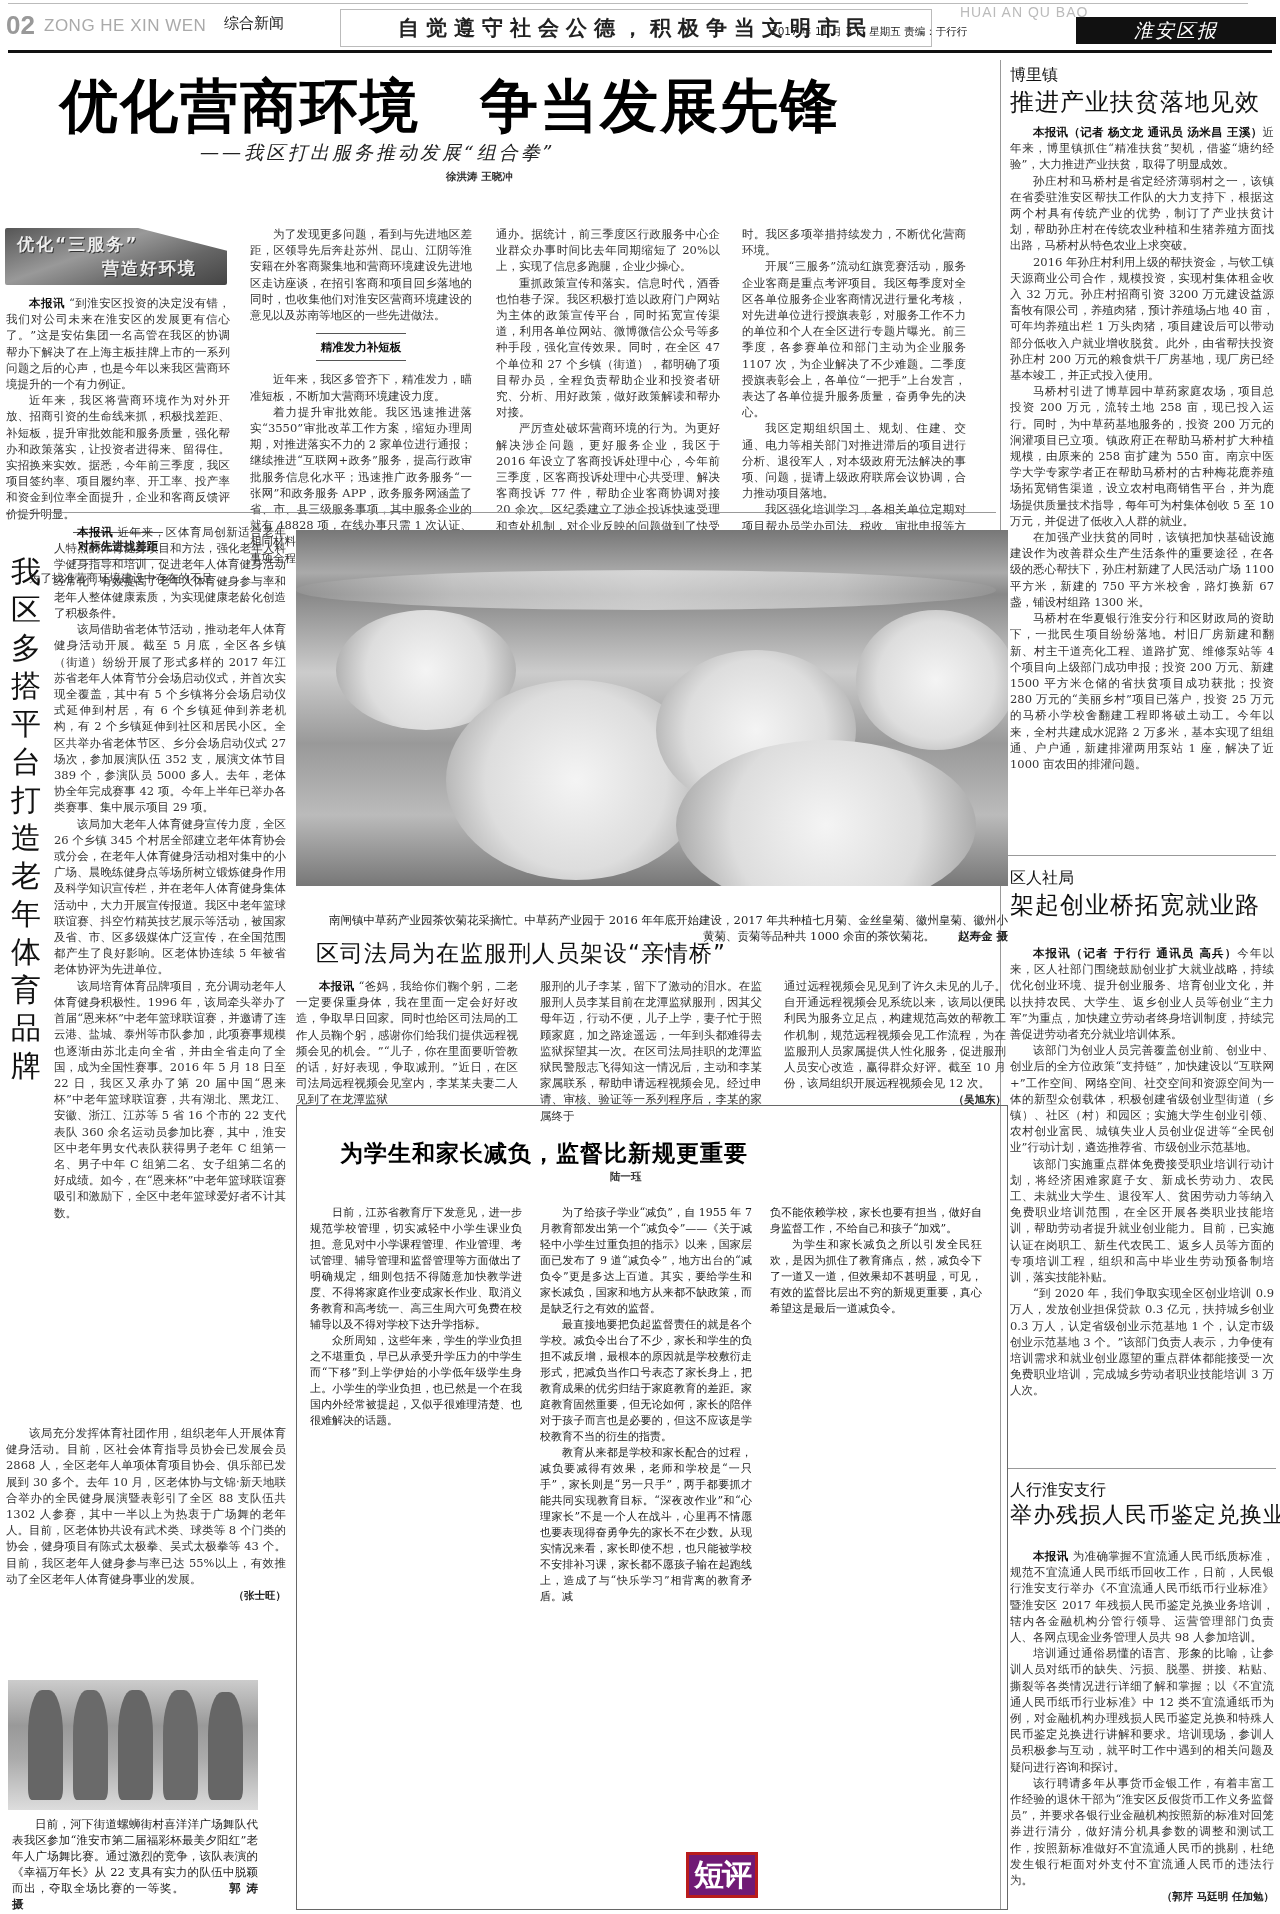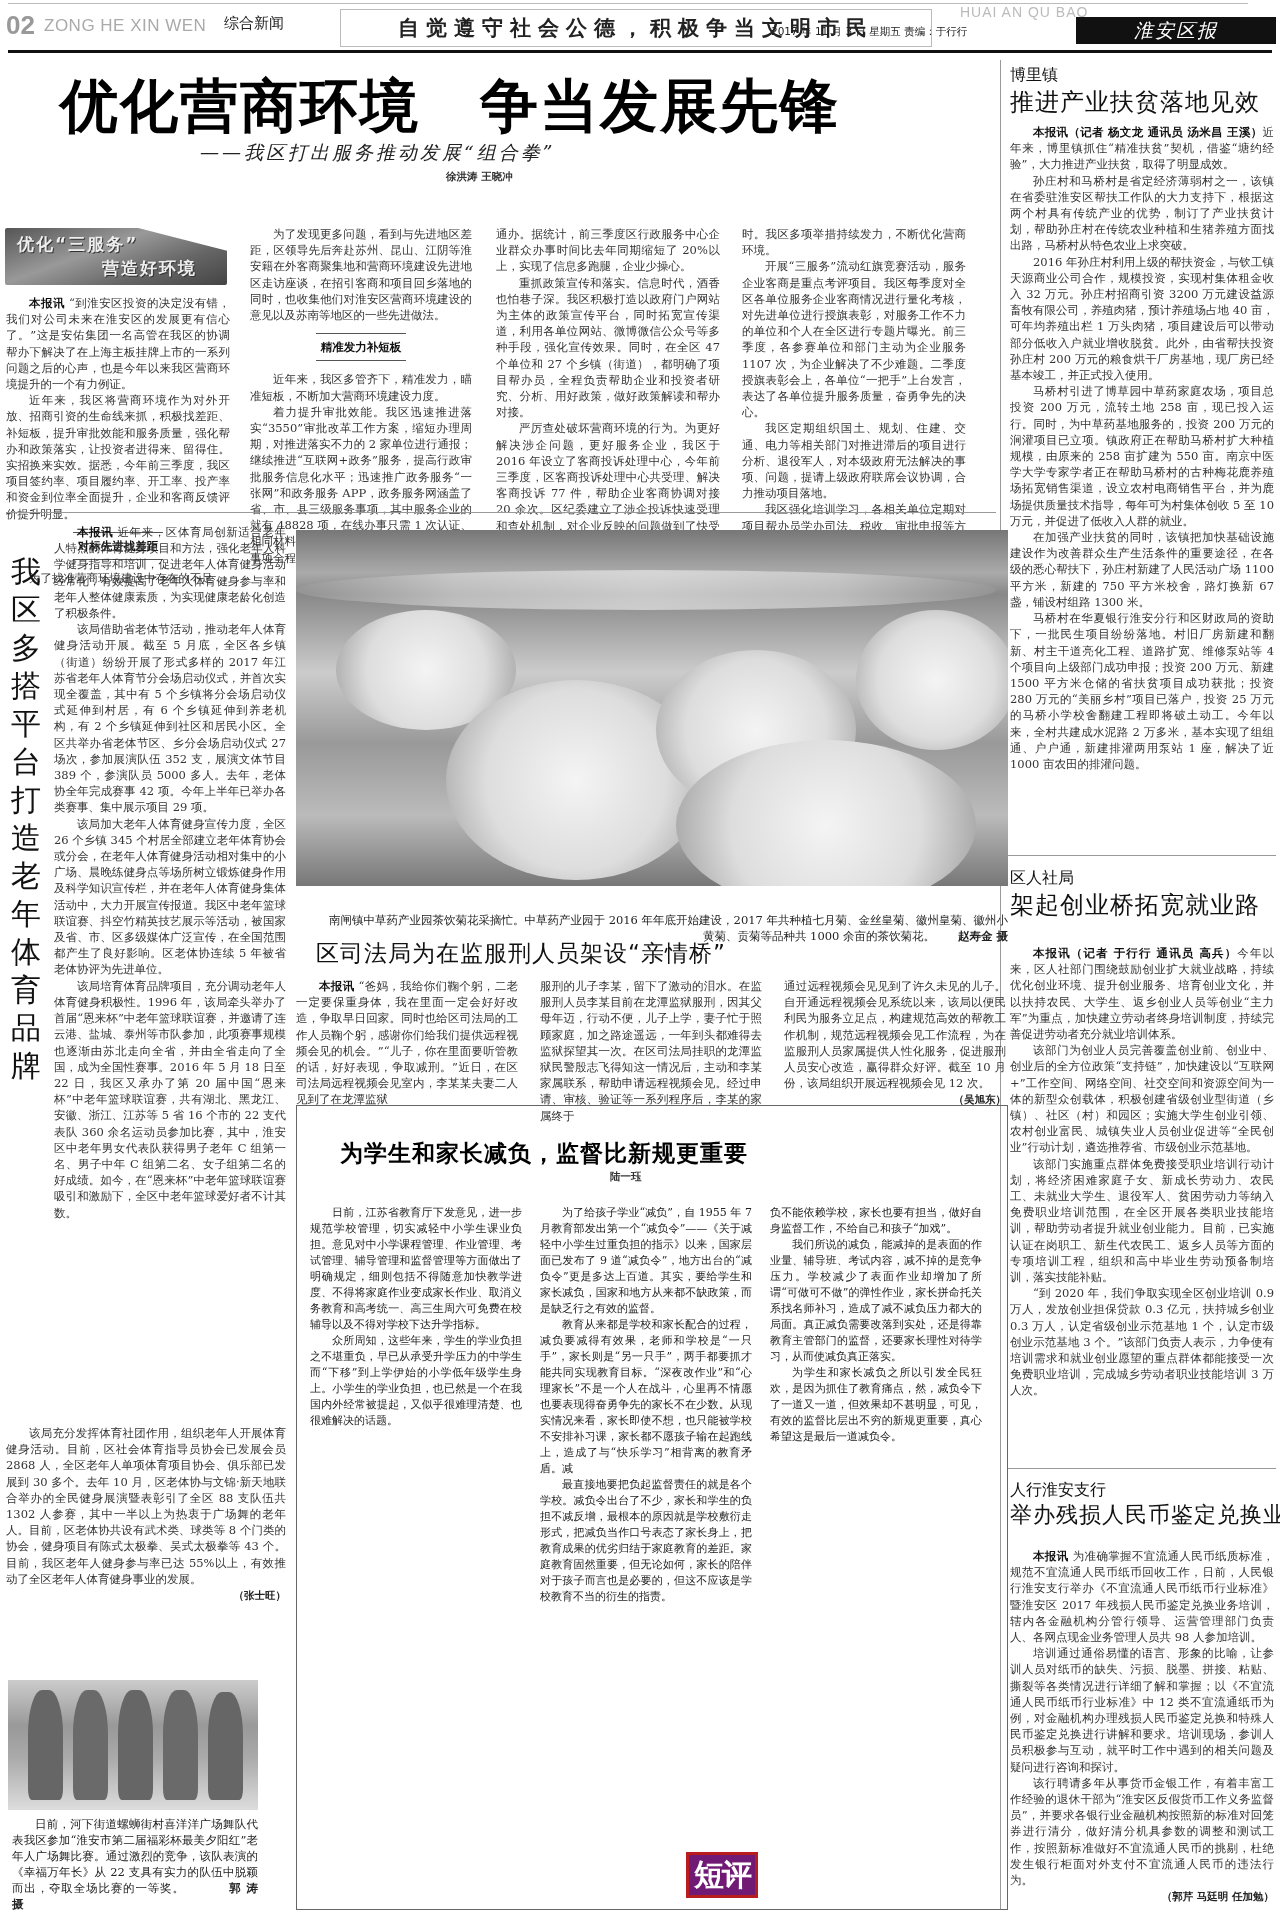--- a/index.html
+++ b/index.html
@@ -136,26 +136,25 @@
 
 <div class="abs" id="edu-box"></div>
 <div class="abs" id="edu-title">为学生和家长减负，监督比新规更重要</div>
 <div class="abs" id="edu-author">陆一珏</div>
 <div class="abs edu-txt" style="left:310px;top:1205px;width:212px;">
   <p>日前，江苏省教育厅下发意见，进一步规范学校管理，切实减轻中小学生课业负担。意见对中小学课程管理、作业管理、考试管理、辅导管理和监督管理等方面做出了明确规定，细则包括不得随意加快教学进度、不得将家庭作业变成家长作业、取消义务教育和高考统一、高三生周六可免费在校辅导以及不得对学校下达升学指标。</p>
   <p>众所周知，这些年来，学生的学业负担之不堪重负，早已从承受升学压力的中学生而“下移”到上学伊始的小学低年级学生身上。小学生的学业负担，也已然是一个在我国内外经常被提起，又似乎很难理清楚、也很难解决的话题。</p>
 </div>
 <div class="abs edu-txt" style="left:540px;top:1205px;width:212px;">
   <p>为了给孩子学业“减负”，自 1955 年 7 月教育部发出第一个“减负令”——《关于减轻中小学生过重负担的指示》以来，国家层面已发布了 9 道“减负令”，地方出台的“减负令”更是多达上百道。其实，要给学生和家长减负，国家和地方从来都不缺政策，而是缺乏行之有效的监督。</p>
+  <p>最直接地要把负起监督责任的就是各个学校。减负令出台了不少，家长和学生的负担不减反增，最根本的原因就是学校敷衍走形式，把减负当作口号表态了家长身上，把教育成果的优劣归结于家庭教育的差距。家庭教育固然重要，但无论如何，家长的陪伴对于孩子而言也是必要的，但这不应该是学校教育不当的衍生的指责。</p>
   <p>教育从来都是学校和家长配合的过程，减负要减得有效果，老师和学校是“一只手”，家长则是“另一只手”，两手都要抓才能共同实现教育目标。“深夜改作业”和“心理家长”不是一个人在战斗，心里再不情愿也要表现得奋勇争先的家长不在少数。从现实情况来看，家长即使不想，也只能被学校不安排补习课，家长都不愿孩子输在起跑线上，造成了与“快乐学习”相背离的教育矛盾。减</p>
-  <p>最直接地要把负起监督责任的就是各个学校。减负令出台了不少，家长和学生的负担不减反增，最根本的原因就是学校敷衍走形式，把减负当作口号表态了家长身上，把教育成果的优劣归结于家庭教育的差距。家庭教育固然重要，但无论如何，家长的陪伴对于孩子而言也是必要的，但这不应该是学校教育不当的衍生的指责。</p>
 </div>
 <div class="abs edu-txt" style="left:770px;top:1205px;width:212px;">
   <p style="text-indent:0">负不能依赖学校，家长也要有担当，做好自身监督工作，不给自己和孩子“加戏”。</p>
-  <p>我们所说的减负，能减掉的是表面的作业量、辅导班、考试内容，减不掉的是竞争压力。学校减少了表面作业却增加了所谓“可做可不做”的弹性作业，家长拼命托关系找名师补习，造成了减不减负压力都大的局面。真正减负需要改落到实处，还是得靠教育主管部门的监督，还要家长理性对待学习，从而使减负真正落实。</p>
   <p>为学生和家长减负之所以引发全民狂欢，是因为抓住了教育痛点，然，减负令下了一道又一道，但效果却不甚明显，可见，有效的监督比层出不穷的新规更重要，真心希望这是最后一道减负令。</p>
 </div>
 <div class="abs" id="stamp">短评</div>
 
 <div class="abs" id="photo2">
   <div style="position:absolute;left:20px;top:10px;width:35px;height:110px;background:#666;border-radius:40% 40% 10% 10%;"></div>
   <div style="position:absolute;left:65px;top:10px;width:35px;height:110px;background:#6a6a6a;border-radius:40% 40% 10% 10%;"></div>
   <div style="position:absolute;left:110px;top:10px;width:35px;height:110px;background:#666;border-radius:40% 40% 10% 10%;"></div>
   <div style="position:absolute;left:155px;top:10px;width:35px;height:110px;background:#6a6a6a;border-radius:40% 40% 10% 10%;"></div>
   <div style="position:absolute;left:200px;top:12px;width:35px;height:108px;background:#666;border-radius:40% 40% 10% 10%;"></div>

